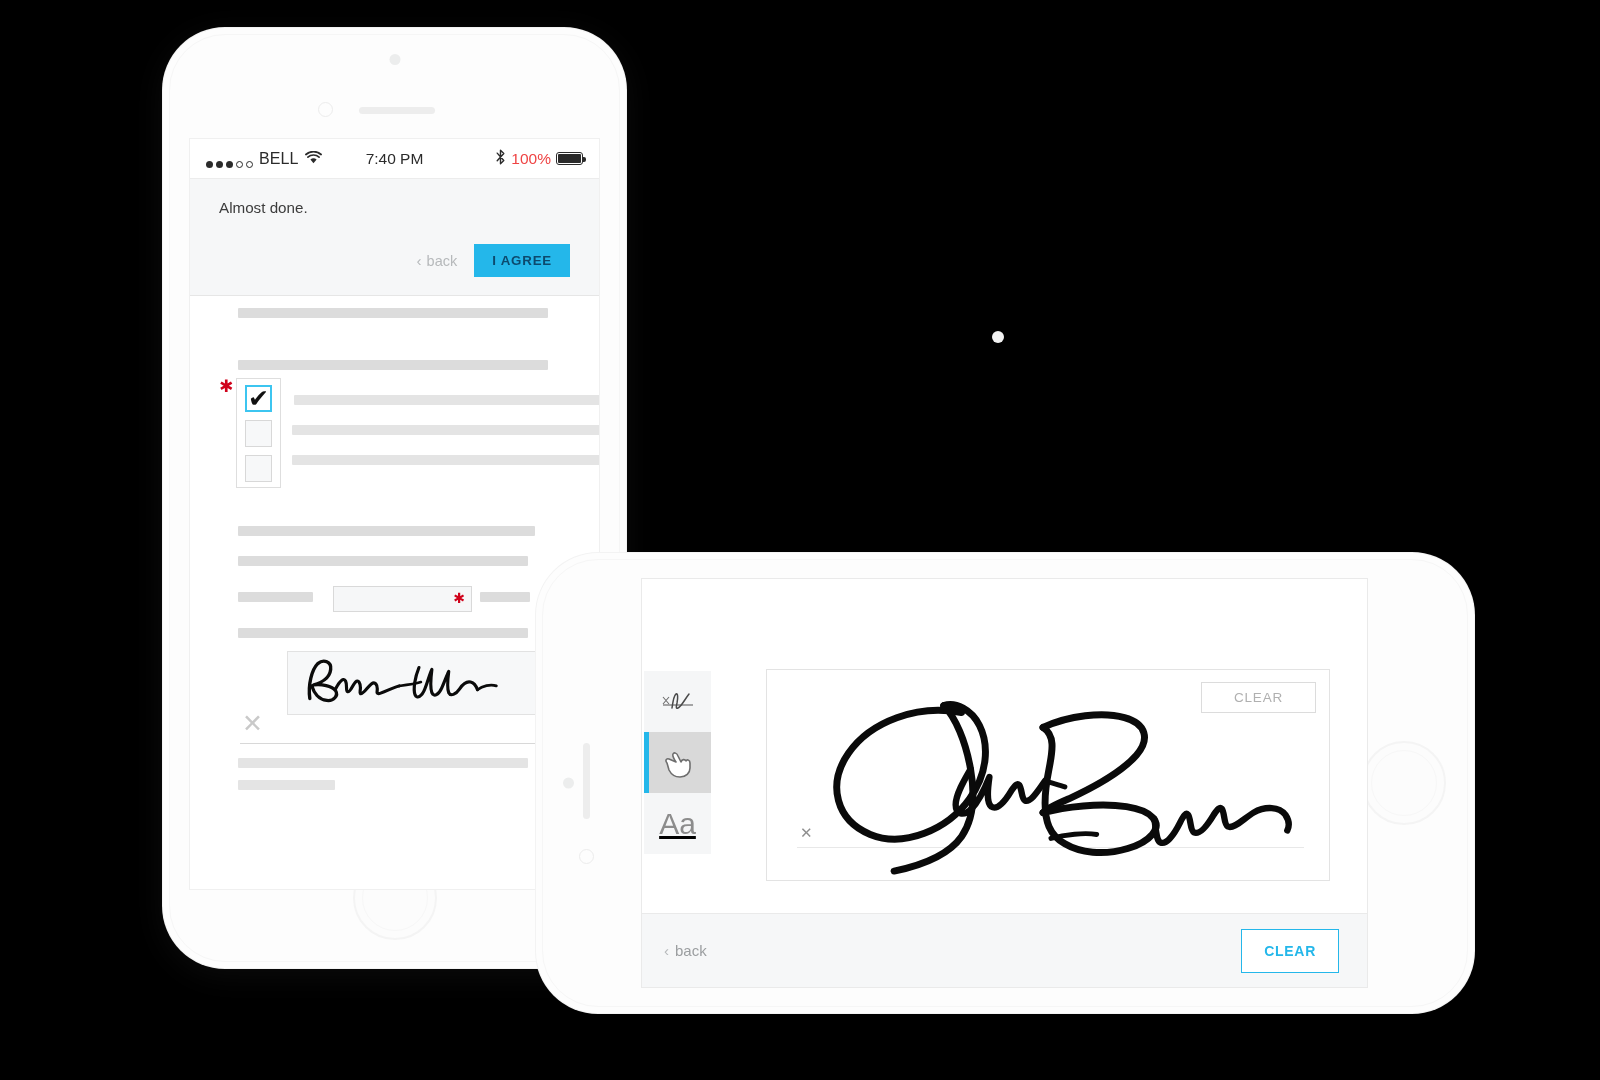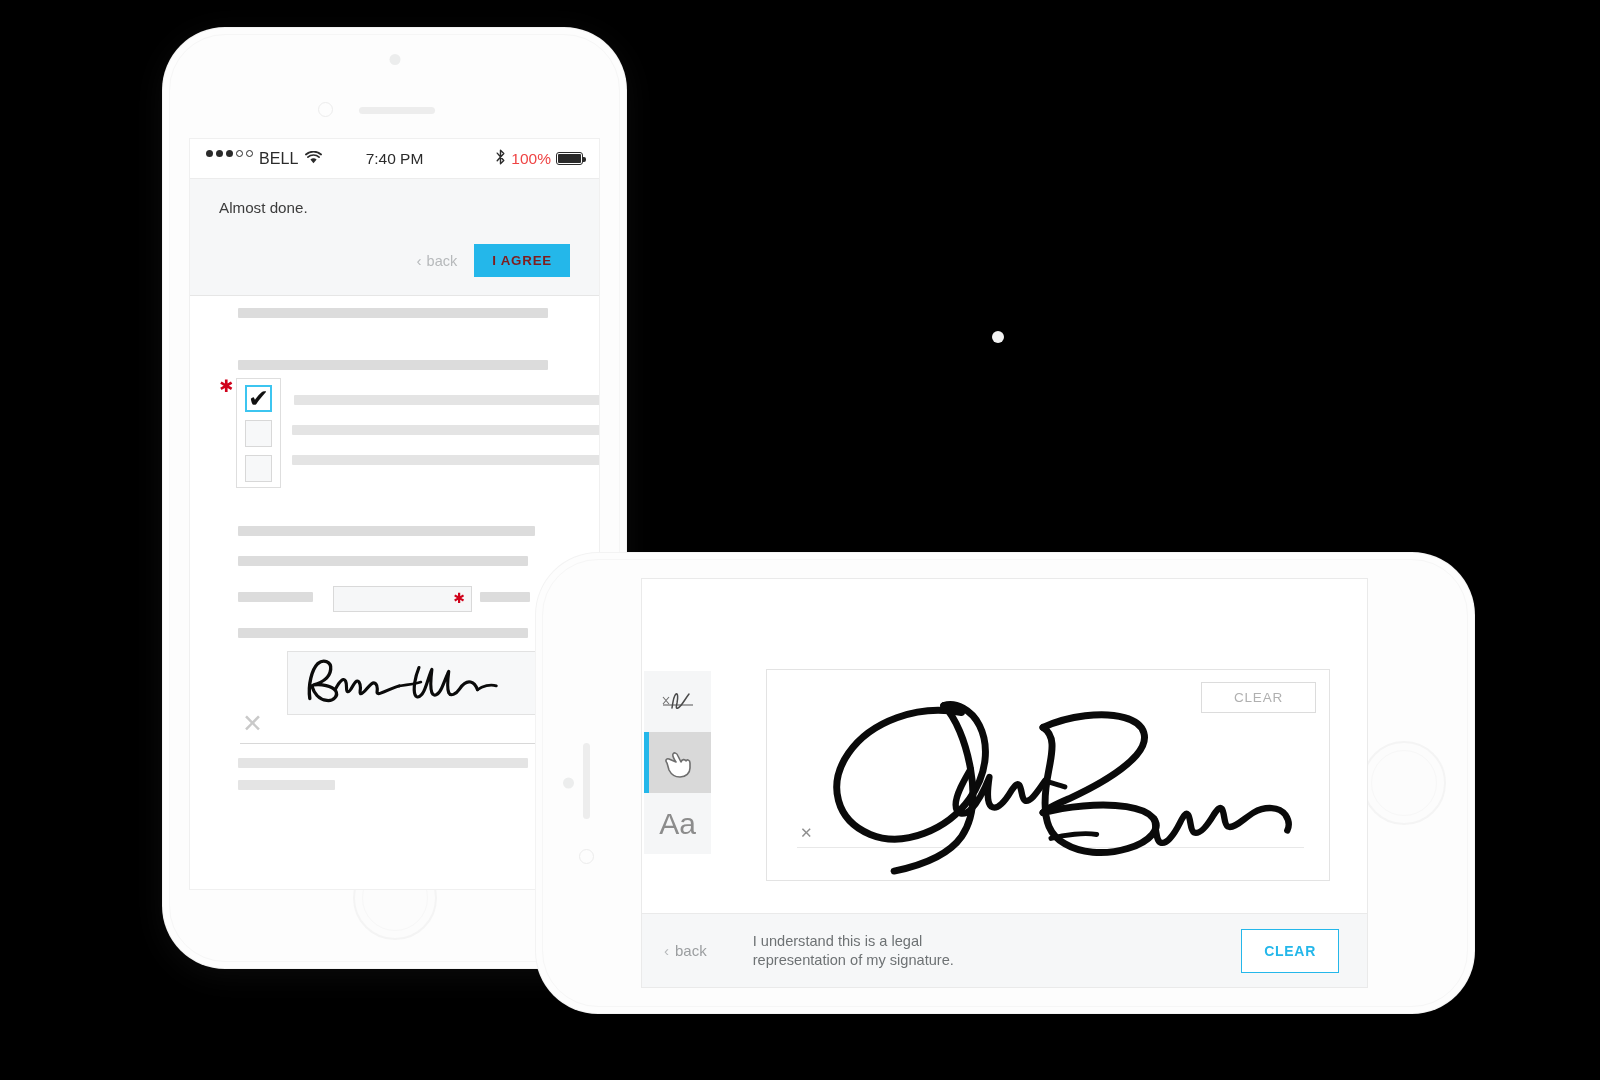--- a/index.html
+++ b/index.html
@@ -59,21 +59,21 @@
     border: 1px solid #f0f0f0;
   }
 
   
   .statusbar {
     height: 39px; background: #fff;
     display: flex; align-items: center;
     padding: 0 16px; font-size: 15.5px; color: #3b3b3b;
     position: relative;
   }
-  .sb-left { display: flex; align-items: flex-start; gap: 6px; }
+  .sb-left { display: flex; align-items: flex-end; gap: 6px; }
   .dots { display: flex; gap: 3px; align-items: center; }
   .dot { width: 7px; height: 7px; border-radius: 50%; background: #2b2b2b; }
   .dot.empty { background: #fff; border: 1.3px solid #2b2b2b; width: 7px; height: 7px; }
   .carrier { font-size: 16px; letter-spacing: 0.1px; color: #2b2b2b; }
   .sb-time {
     position: absolute; left: 50%; transform: translateX(-50%);
     font-size: 15.5px; color: #2b2b2b;
   }
   .sb-right { margin-left: auto; display: flex; align-items: center; gap: 5px; }
   .bt-icon { width: 11px; height: 16px; }
@@ -96,21 +96,21 @@
   .agree-title { font-size: 15.2px; color: #3c3c3c; margin-bottom: 28px; }
   .agree-body { font-size: 14.6px; color: #3c3c3c; line-height: 1.31; }
   .tos-link { color: #2cb8e8; }
   .agree-actions { display: flex; align-items: center; justify-content: flex-end; margin-top: 16px; }
   .back-btn {
     display: flex; align-items: center; gap: 5px;
     color: #b6b9bb; font-size: 14.5px; margin-right: 17px; cursor: pointer;
   }
   .chev { font-size: 15px; line-height: 1; color: #b6b9bb; }
   .agree-btn {
-    background: #24b7ea; color: #7f1d1d; border: none;
+    background: #24b7ea; color: #0c4a6e; border: none;
     font-size: 13.3px; font-weight: bold; letter-spacing: 0.8px;
     padding: 9px 18px; cursor: pointer; font-family: inherit;
   }
 
   
   .doc { background: #fff; padding: 0; position: relative; height: 520px; }
   .bar { background: #dcdcdc; height: 10px; border-radius: 1px; position: absolute; }
   .bar.lite { background: #e4e4e4; }
 
   .cb-group {
@@ -186,21 +186,21 @@
   .l-screen {
     position: absolute; left: 105px; top: 25px;
     width: 727px; height: 410px;
     background: #fff; border: 1px solid #eaeaea;
     display: flex; flex-direction: column; overflow: hidden;
   }
   .l-main { flex: 1; position: relative; background: #fff; }
 
   .tool-rail {
     position: absolute; left: 2px; top: 92px;
-    width: 67px; background: #404040; border: 0;
+    width: 67px; background: #404040; border: 0; text-decoration: underline;
   }
   .tool {
     height: 61px; display: flex; align-items: center; justify-content: center;
     position: relative; background: #f5f6f7; cursor: pointer;
   }
   .tool.active { background: #d9d9d9; }
   .tool.active::before {
     content: ""; position: absolute; left: 0; top: 0; bottom: 0;
     width: 5px; background: #24b7ea;
   }
@@ -415,22 +415,18 @@
             </g>
           </svg>
         </div>
       </div>
 
       <div class="l-footer">
         <div class="l-back">
           <span class="chev">‹</span>
           <span>back</span>
         </div>
-        <div class="legal">
-          <div>I understand this is a legal</div>
-          <div>representation of my signature.</div>
-        </div>
         <button class="insert-btn">CLEAR</button>
       </div>
     </div>
   </div>
 
 </div>
 
 </body></html>

